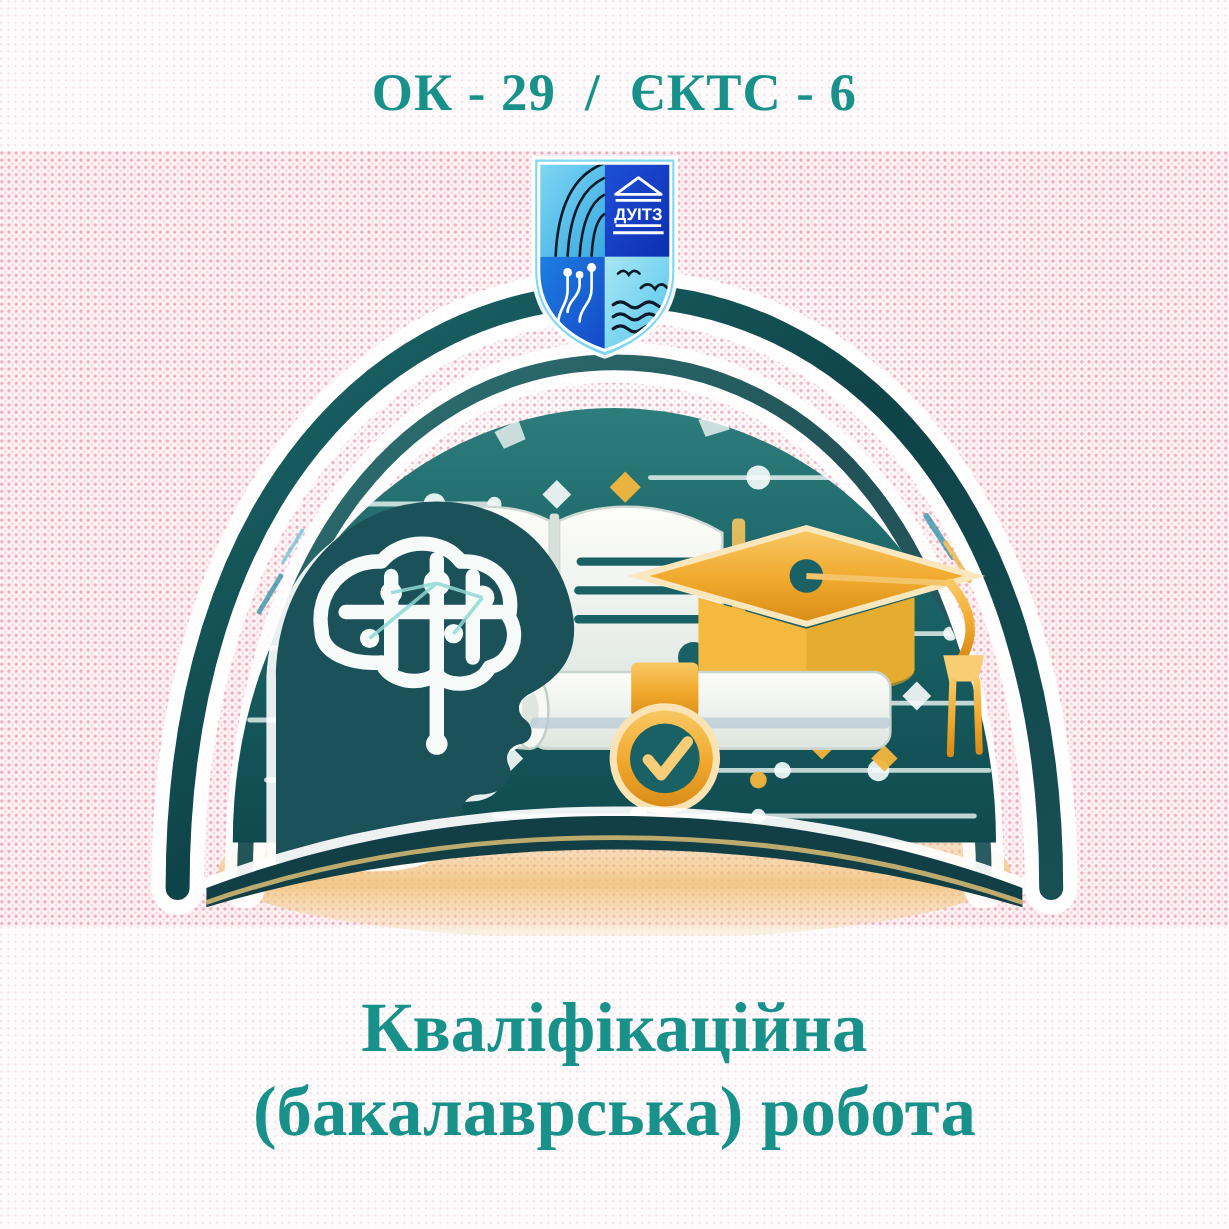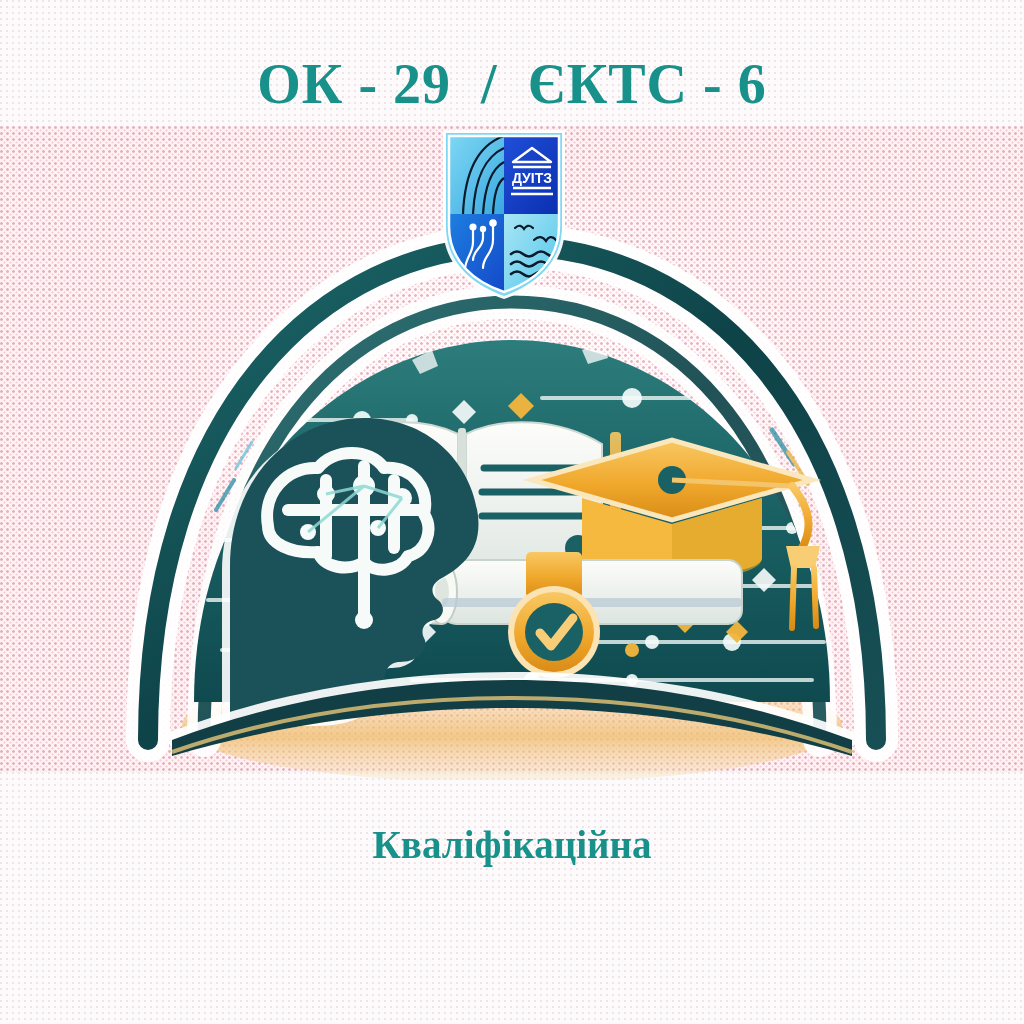--- a/index.html
+++ b/index.html
@@ -40,26 +40,26 @@
   }
   .band-mid .veil{
     position:absolute;inset:0;
     background:
       radial-gradient(ellipse 420px 330px at 512px 300px, rgba(255,255,255,.92) 0%, rgba(255,255,255,.55) 55%, rgba(255,255,255,0) 80%);
   }
 
   
   .title-top{
     position:absolute;left:0;top:56px;width:1024px;text-align:center;
-    color:#17918a;font-weight:bold;font-size:56px;letter-spacing:1px;
+    color:#17918a;font-weight:bold;font-size:44px;letter-spacing:1px;
     line-height:1;white-space:pre;z-index:40;
   }
   .title-bottom{
     position:absolute;left:0;top:822px;width:1024px;text-align:center;
-    color:#17918a;font-weight:bold;font-size:39px;line-height:1.18;
+    color:#17918a;font-weight:bold;font-size:59px;line-height:1.18;
     z-index:40;
   }
   .title-bottom div{display:block;}
 
   
   #art{position:absolute;left:112px;top:180px;width:800px;height:600px;z-index:20;}
   #art svg{display:block;width:800px;height:600px;}
 
   
   #emblem{position:absolute;left:435px;top:122px;width:138px;height:180px;z-index:60;}
@@ -362,15 +362,16 @@
           <path d="M76 152 q6 -5 12 0 t12 0 t12 0 t12 0"></path>
         </g>
       </g>
 
       <path d="M14 14 H124 V104 C124 140 98 160 69 170 C40 160 14 140 14 104 Z" fill="none" stroke="#ffffff" stroke-width="2.5"></path>
     </svg>
   </div>
 
   <div class="title-bottom">
     <div>Кваліфікаційна</div>
+    <div>(бакалаврська) робота</div>
   </div>
 
 </div>
 
 </body></html>

